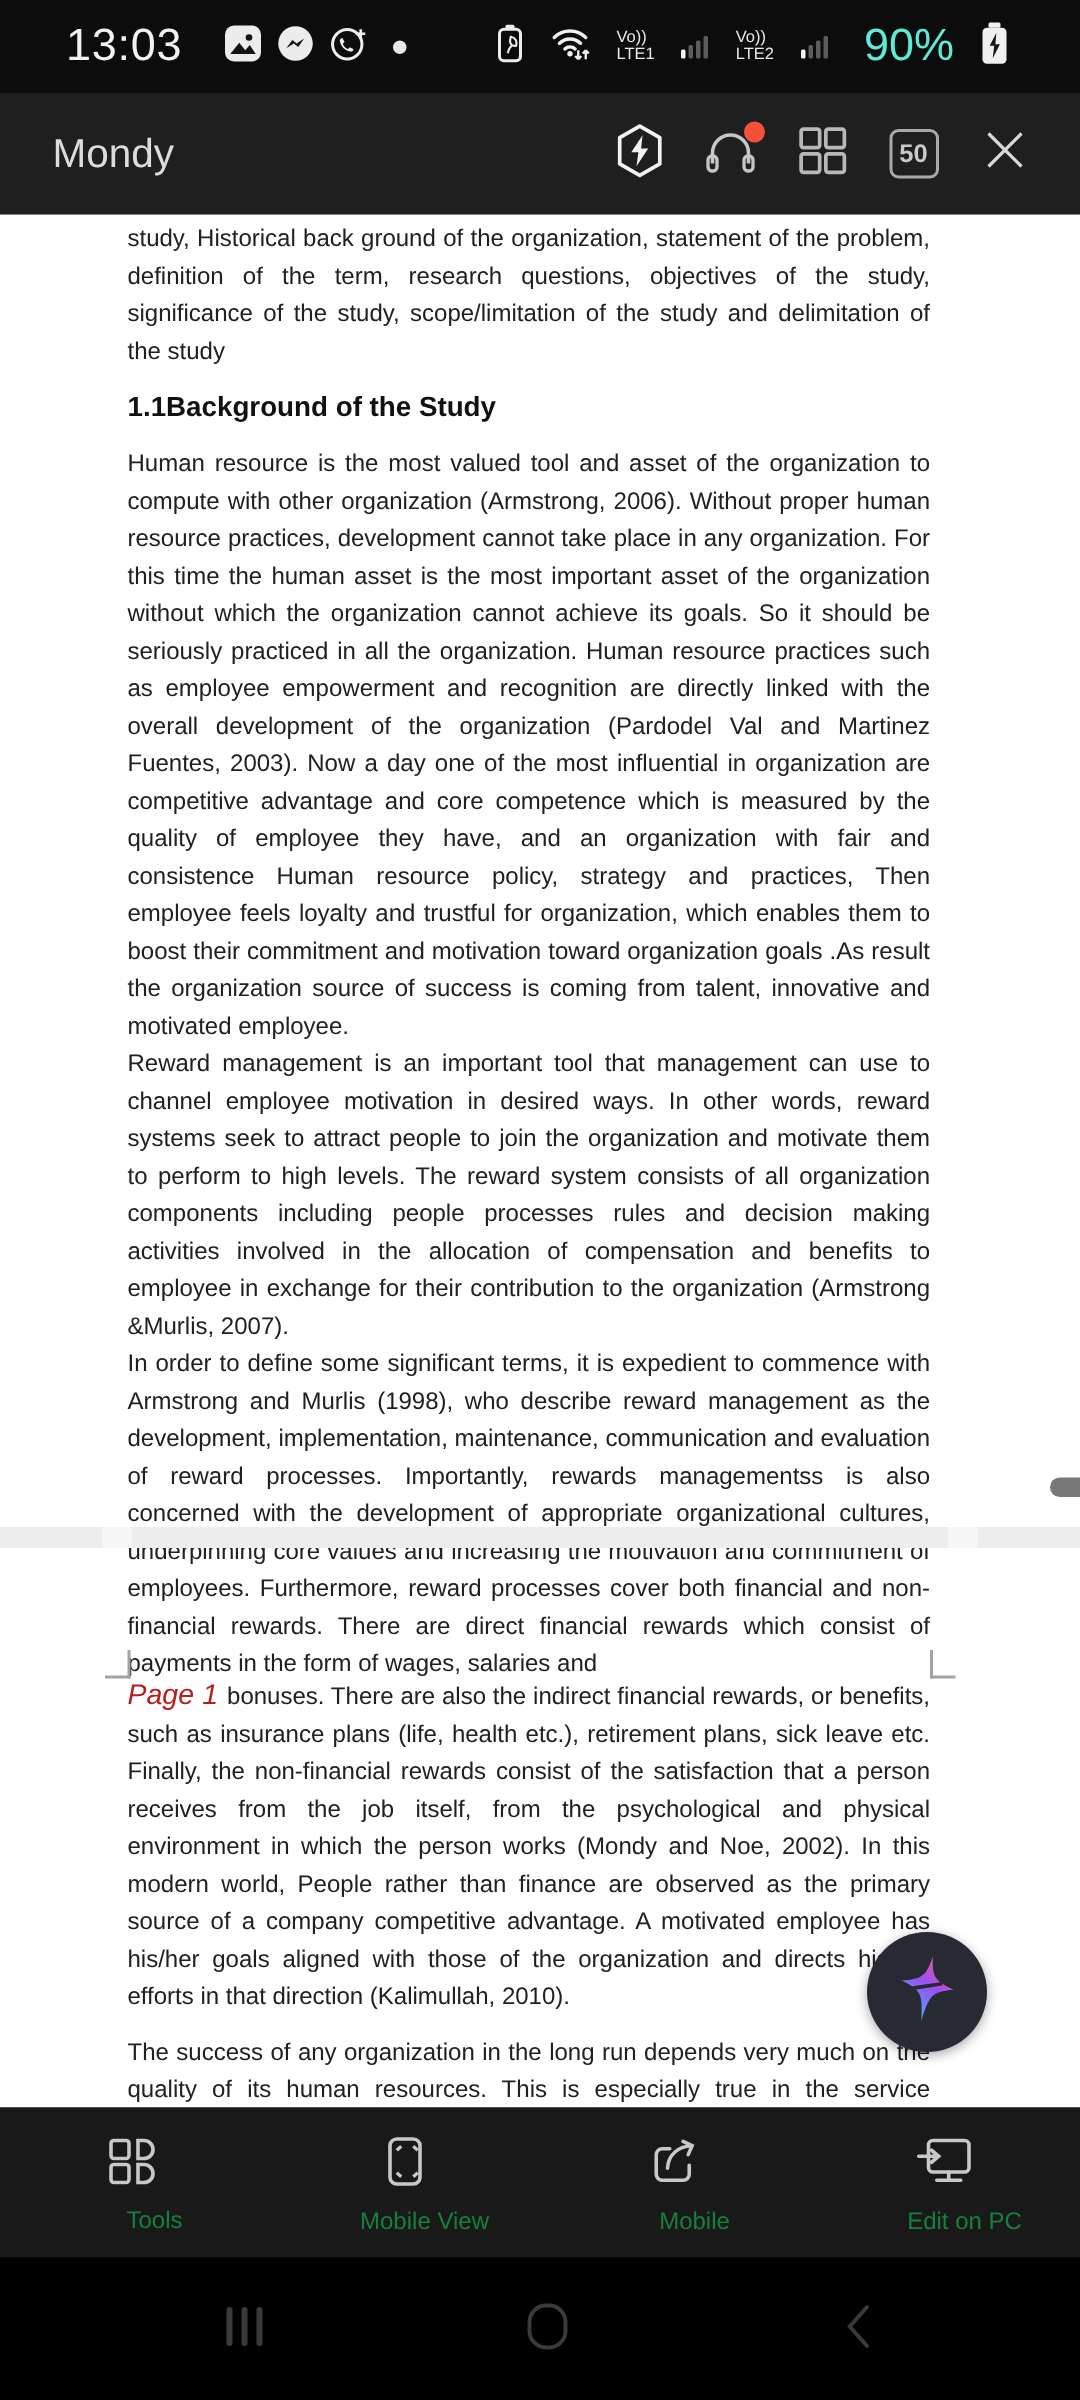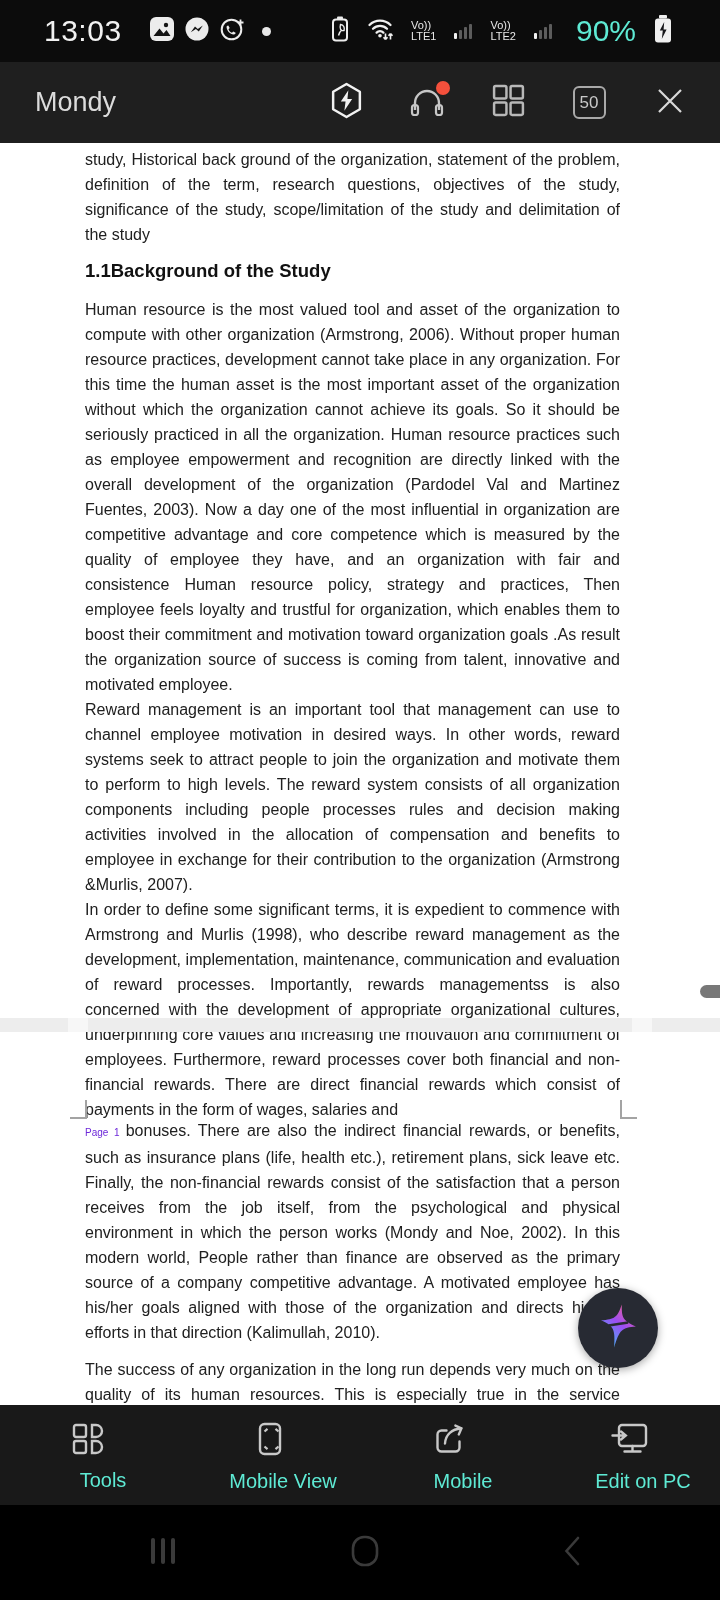--- a/index.html
+++ b/index.html
@@ -20,21 +20,21 @@
   .sig-bars { display:flex; align-items:flex-end; gap:2px; height:16px; margin:0 3px; }
   .sig-bars i { display:block; width:3px; border-radius:1px; background:#5c5c5c; }
   .sig-bars i.on { background:#f2f2f2; }
   .dot-notif { width:9px; height:9px; border-radius:50%; background:#e8e8e8; margin-left:6px; }
 
   
   .edit-bar { position:absolute; left:0; top:62px; width:720px; height:81px;
     background:#1f1f1f; display:flex; align-items:center; }
   .edit-title { font-size:27px; color:#dcdcdc; margin-left:35px; }
   .edit-actions { position:absolute; right:31px; top:0; height:81px;
-    display:flex; align-items:center; gap:43px; }
+    display:flex; align-items:center; gap:23px;font-weight:bold; }
   .icon-btn { position:relative; width:38px; height:38px; display:flex;
     align-items:center; justify-content:center; }
   .red-dot { position:absolute; right:-4px; top:-3px; width:14px; height:14px;
     border-radius:50%; background:#f4503c; }
   .badge-50 { width:33px; height:33px; border:2.4px solid #a9a9a9; border-radius:6px;
     display:flex; align-items:center; justify-content:center;
     font-size:17px; color:#c9c9c9; }
 
   
   .doc { position:absolute; left:0; top:143px; width:720px; height:1262px;
@@ -45,36 +45,36 @@
   .doc-heading { font-size:18.5px; font-weight:700; color:#111;
     margin-top:13px; margin-bottom:15px; }
   .page-divider { position:absolute; left:0; top:875px; width:720px; height:14px;
     background:#ededed; }
   .pd-notch { position:absolute; top:0; height:14px; width:20px; background:#f7f7f7; }
   .pd-notch.l { left:68px; } .pd-notch.r { left:632px; }
   .corner-mark { position:absolute; width:17px; height:19px; top:957px; }
   .corner-mark.left { left:70px; border-right:2px solid #a3a3a3; border-bottom:2px solid #a3a3a3; }
   .corner-mark.right { left:620px; border-left:2px solid #a3a3a3; border-bottom:2px solid #a3a3a3; }
   .page2-block { position:absolute; left:85px; top:975px; width:535px; }
-  .page-label { font-size:10px; color:#6d28d9; margin-right:6px; }
+  .page-label { font-size:19px; color:#b91c1c; margin-right:6px;font-style:italic; }
   .para-gap { margin-top:12px; }
   .scroll-pill { position:absolute; left:700px; top:842px; width:26px; height:13px;
     border-radius:7px; background:#787878; }
 
   
   .fab { position:absolute; left:578px; top:1145px; width:80px; height:80px;
     border-radius:50%; background:#272a33; display:flex; align-items:center;
     justify-content:center; box-shadow:0 2px 8px rgba(0,0,0,.35); }
 
   
   .bottom-bar { position:absolute; left:0; top:1405px; width:720px; height:100px;
     background:#191919; display:grid; grid-template-columns:repeat(4,1fr); }
   .bb-item { display:flex; flex-direction:column; align-items:center;
     justify-content:center; gap:9px; padding-top:4px; }
-  .bb-label { font-size:20px; color:#5eead4;margin-left:26px; }
+  .bb-label { font-size:16px; color:#15803d;margin-left:26px; }
 
   
   .nav-bar { position:absolute; left:0; top:1505px; width:720px; height:95px;
     background:#000; }
   .nav-btn { position:absolute; top:28px; width:40px; height:40px;
     display:flex; align-items:center; justify-content:center; }
   .nav-recents { left:143px; } .nav-home { left:345px; } .nav-back { left:552px; }
 </style>
 </head>
 <body>

